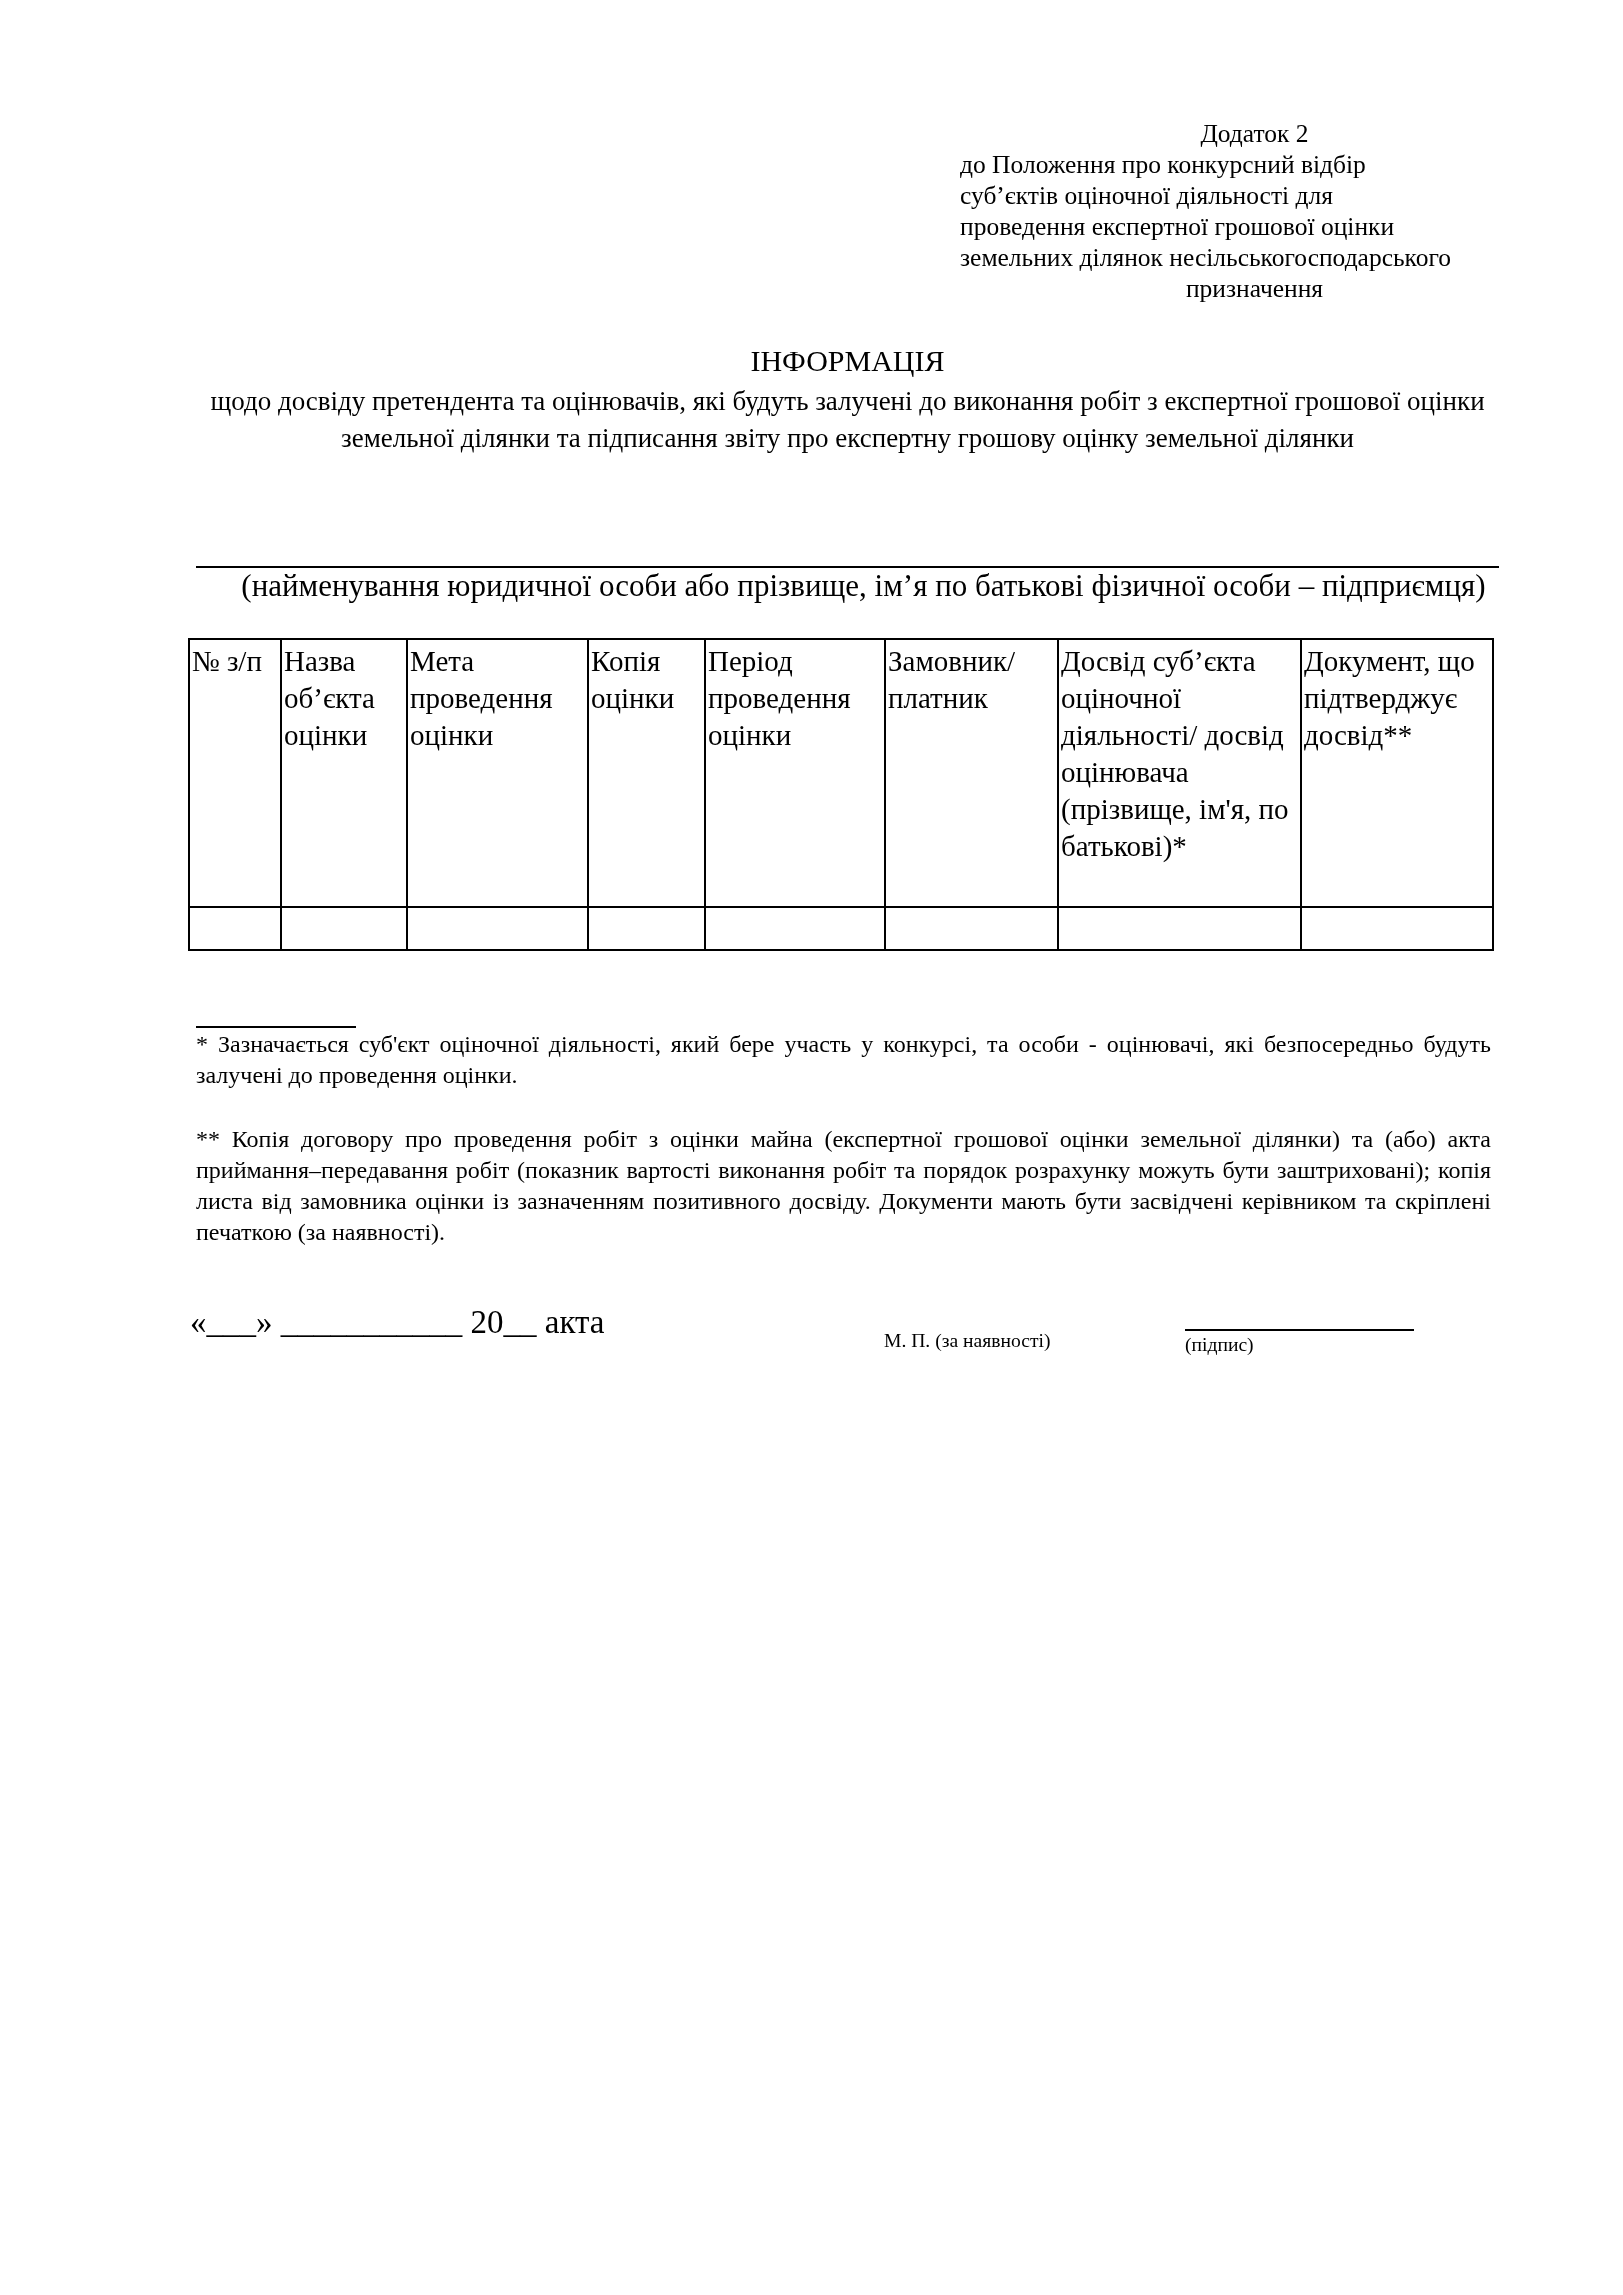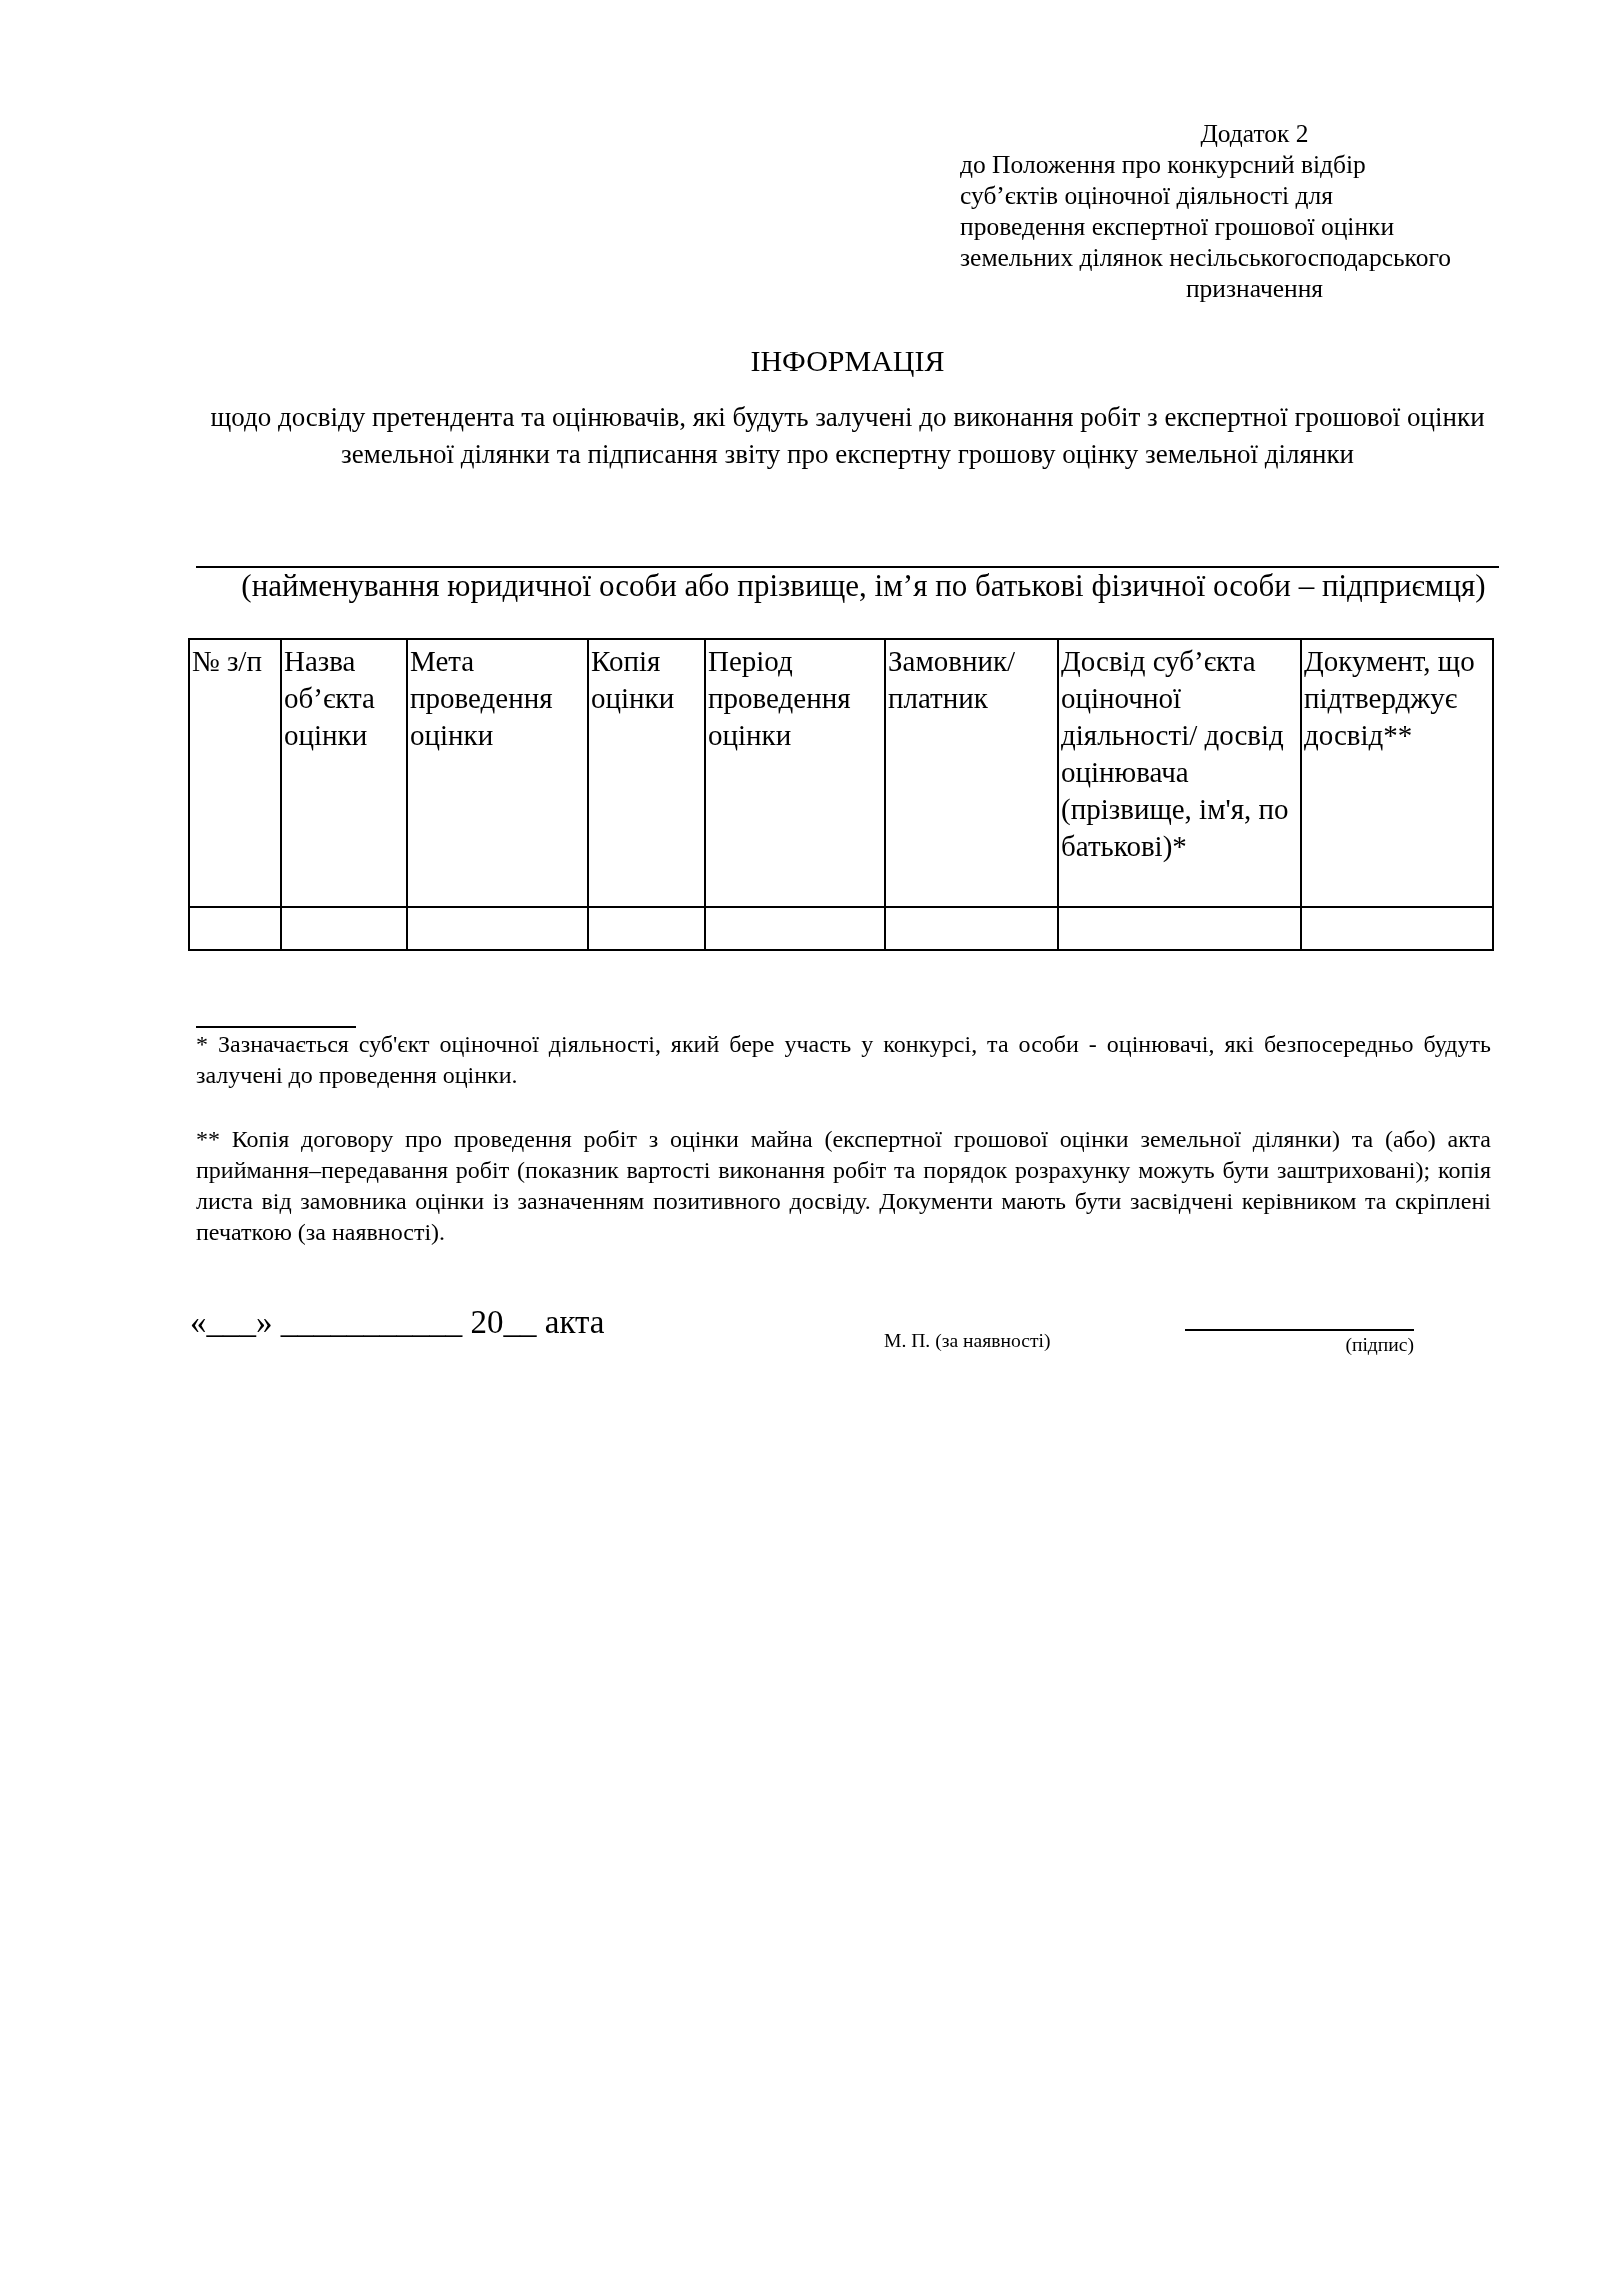--- a/index.html
+++ b/index.html
@@ -36,21 +36,21 @@
       text-align: center;
       font-weight: normal;
     }
     .heading .main {
       font-size: 30px;
       line-height: 41px;
     }
     .heading .sub {
       font-size: 27px;
       line-height: 37px;
-      margin-top: 18px;
+      margin-top: 2px;
     }
     .name-line {
       position: absolute;
       left: 196px;
       top: 566px;
       width: 1303px;
       height: 0;
       border-top: 2px solid #000;
     }
     .name-caption {
@@ -121,21 +121,21 @@
       top: 1329px;
       width: 229px;
       height: 0;
       border-top: 2px solid #000;
     }
     .sign-caption {
       position: absolute;
       left: 1185px;
       top: 1333px;
       width: 229px;
-      text-align: right;
+      text-align: left;
       font-size: 19.6px;
       line-height: 23.6px;
     }
   </style>
 </head>
 <body>
 
 <div class="annex">
   <div class="title-line">Додаток 2</div>
   <div class="body-line">до Положення про конкурсний відбір</div>

